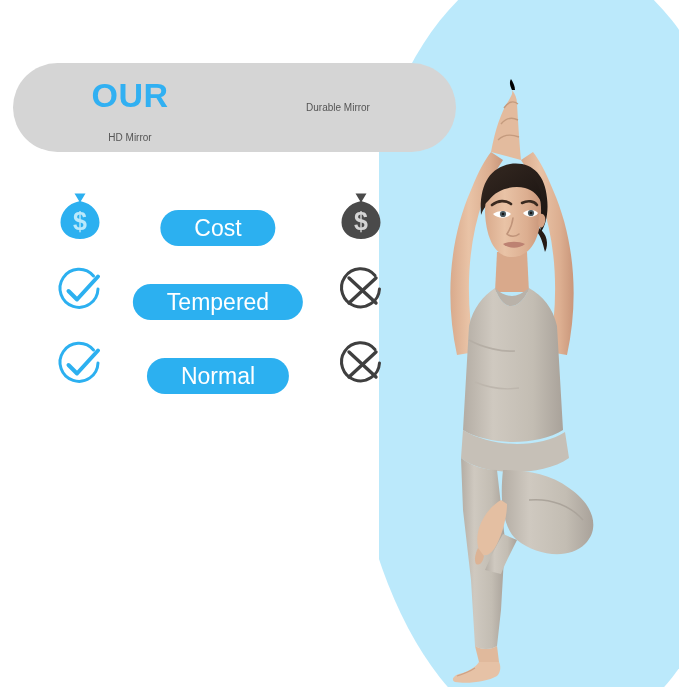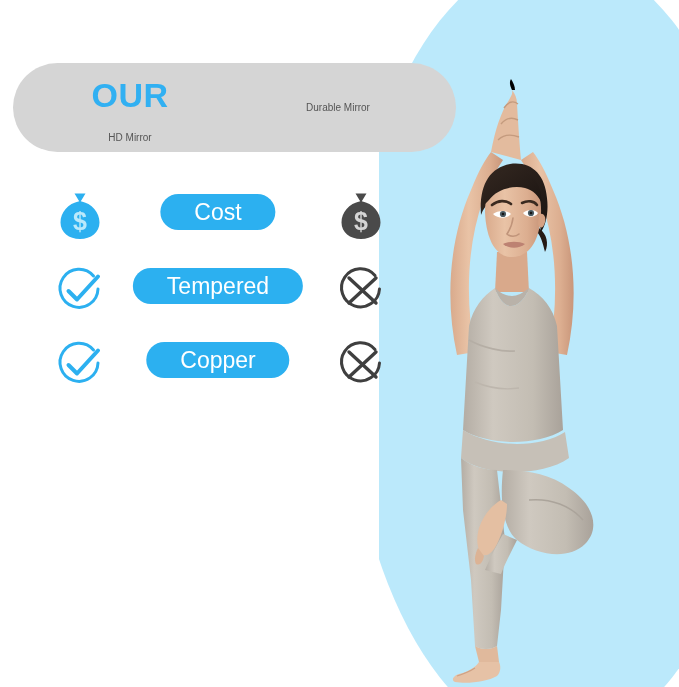--- a/index.html
+++ b/index.html
@@ -98,21 +98,21 @@
     position: absolute;
     left: 334px;
     top: 3px;
     width: 54px;
     height: 54px;
   }
   .pill {
     position: absolute;
     left: 50%;
     transform: translateX(-50%);
-    top: 8px;
+    top: 24px;
     height: 36px;
     background: #2cb0f0;
     border-radius: 18px;
     color: #ffffff;
     font-size: 23px;
     line-height: 36px;
     text-align: center;
     white-space: nowrap;
     padding: 0 34px;
     box-sizing: border-box;
@@ -302,21 +302,21 @@
     </svg>
   </div>
 
 
   <div class="feature-row">
     <svg class="icon-left" viewBox="0 0 54 54">
       <path d="M40.5 13 A 19 19 0 1 0 45 26" fill="none" stroke="#2cb0f0" stroke-width="3" stroke-linecap="round"></path>
       <path d="M15.5 28 L 24 36.5 L 45 13.5" fill="none" stroke="#2cb0f0" stroke-width="4" stroke-linecap="round" stroke-linejoin="round"></path>
     </svg>
     <div class="pill-anchor">
-      <div class="pill">Copper</div>
+      <div class="pill">Normal</div>
     </div>
     <svg class="icon-right" viewBox="0 0 54 54">
       <path d="M41 12.5 A 19 19 0 1 0 45.5 26" fill="none" stroke="#3f3f3f" stroke-width="3" stroke-linecap="round"></path>
       <path d="M15 15 L 42 40" fill="none" stroke="#3f3f3f" stroke-width="3.4" stroke-linecap="round"></path>
       <path d="M42 15 L 15 40" fill="none" stroke="#3f3f3f" stroke-width="3.4" stroke-linecap="round"></path>
     </svg>
   </div>
 
 </div>
 

